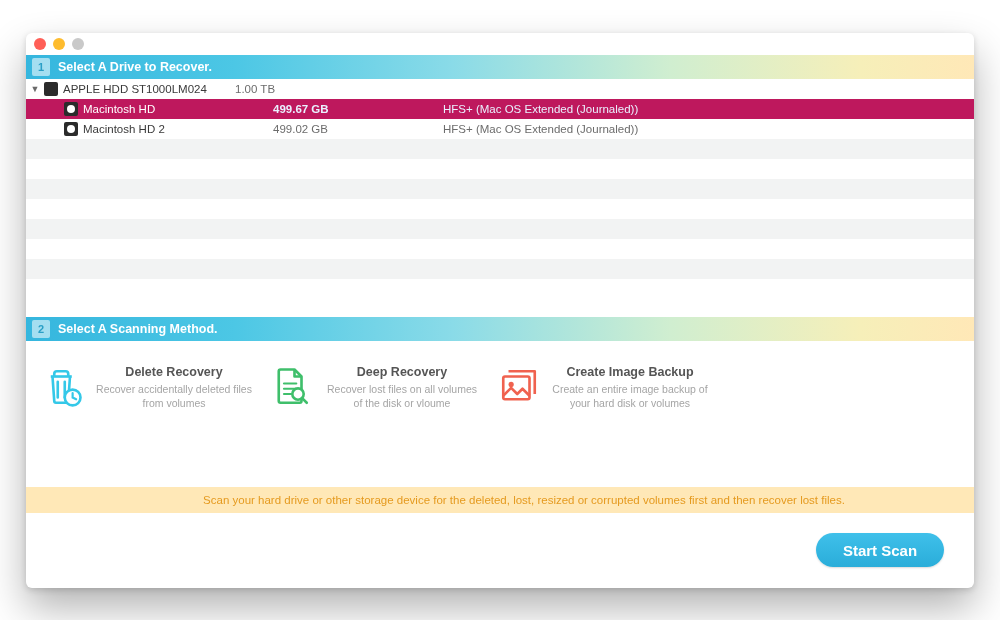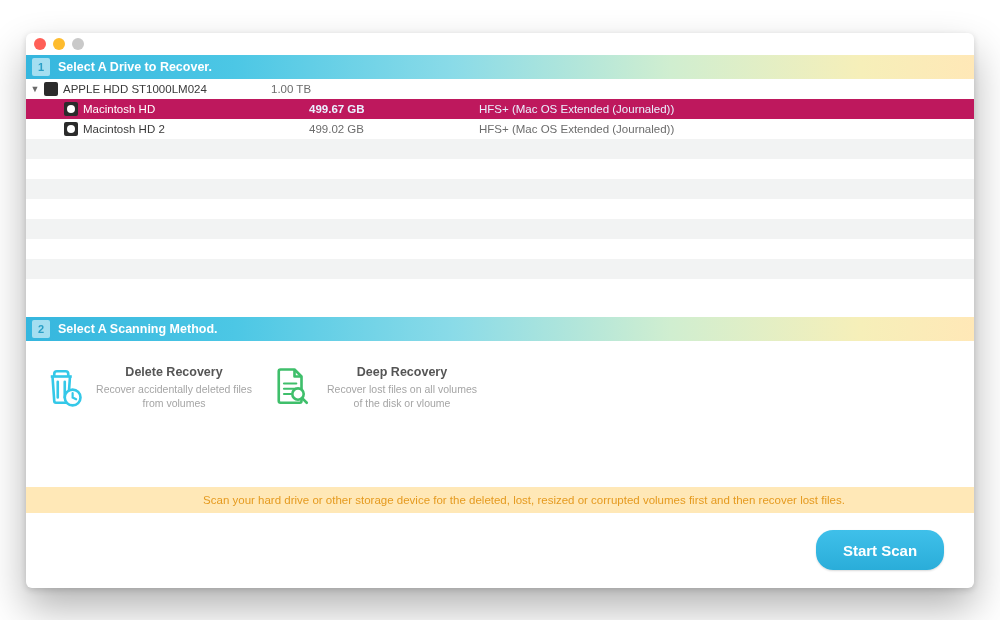--- a/index.html
+++ b/index.html
@@ -43,21 +43,21 @@
   .row { height: 20px; display:flex; align-items:center; font-size: 11.5px; color: #3a3a3a; }
   .row.stripe { background: #f2f3f3; }
   .row.selected { background: #be185d; color: #ffffff; }
   .c-toggle { width: 18px; display:flex; justify-content:center; color: #6a6a6a; font-size: 9px; }
   .row.selected .c-toggle { color: #ffffff; }
   .c-deviceicon { width: 14px; height: 14px; margin-right: 5px; background: #2b2b2b; border-radius: 2px; }
   .c-volicon { width: 14px; height: 14px; margin-right: 5px; background: #2b2b2b; border-radius: 2px; position:relative; }
   .c-volicon::after { content:""; position:absolute; inset:3px 3px 3px 3px; background:#ffffff; border-radius:50%; }
   .c-indent { width: 20px; }
   .c-name { width: 190px; white-space:nowrap; }
-  .c-size { width: 170px; color: #6c6c6c; margin-left: 36px; }
+  .c-size { width: 170px; color: #6c6c6c; }
   .row.selected .c-size { color: #eaf1ff; font-weight: bold; }
   .c-fs   { flex: 1; color: #6c6c6c; }
   .row.selected .c-fs { color: #eaf1ff; }
   .row.device .c-name { width: 172px; }
   .row.device .c-size { color: #6c6c6c; }
 
   .methods {
     display:flex; align-items:flex-start; gap:0; padding: 18px 10px 0 10px;
     height: 92px;
   }
@@ -72,21 +72,21 @@
   .m-desc  { font-size: 10.5px; color: #a5a5a5; line-height: 1.35; }
 
   .hint-bar {
     margin: 54px 0 0 0;
     height: 26px; background: #ffe8b7; display:flex; align-items:center; justify-content:center;
     font-size: 11.5px; color: #e59a1f; font-weight: 500; padding-left: 48px;
   }
 
   .footer { flex:1; display:flex; align-items:center; justify-content:flex-end; padding: 0 30px 0 0; }
   .start-btn {
-    width: 128px; height: 40px; border: none; border-radius: 17px; color:#fff; font-size: 15px; font-weight:600;
+    width: 128px; height: 34px; border: none; border-radius: 17px; color:#fff; font-size: 15px; font-weight:600;
     background: linear-gradient(#3fc0ea, #2aadd9);
     box-shadow: 0 1px 2px rgba(0,0,0,0.15);
   }
 
   .bgpat {
     position:absolute; bottom:0; left:0; right:0; height: 120px; z-index:-1;
     background:
       linear-gradient(135deg, rgba(0,0,0,0.015) 25%, transparent 25%) 0 0/80px 80px,
       linear-gradient(225deg, rgba(0,0,0,0.015) 25%, transparent 25%) 0 0/80px 80px;
   }
@@ -174,20 +174,34 @@
         <circle cx="32" cy="32" r="6.5" fill="#fff" stroke="#3fbf6b" stroke-width="3"></circle>
         <path d="M37 37l5 5" stroke="#3fbf6b" stroke-width="3" stroke-linecap="round"></path>
       </svg>
       <div class="m-text">
         <div class="m-title">Deep Recovery</div>
         <div class="m-desc">Recover lost files on all volumes of the disk or vloume</div>
       </div>
     </div>
 
 
+    <div class="method">
+      <svg class="m-icon" viewBox="0 0 48 48">
+        <g fill="none" stroke="#f0624f" stroke-width="3" stroke-linejoin="round">
+          <rect x="6" y="12" width="30" height="26" rx="2"></rect>
+          <path d="M12 6h30v26"></path>
+          <circle cx="15" cy="21" r="3" fill="#f0624f" stroke="none"></circle>
+          <path d="M6 34l9-9 7 7 6-6 8 8"></path>
+        </g>
+      </svg>
+      <div class="m-text">
+        <div class="m-title">Create Image Backup</div>
+        <div class="m-desc">Create an entire image backup of your hard disk or volumes</div>
+      </div>
+    </div>
 
   </div>
 
   <div class="hint-bar">
     <span>Scan your hard drive or other storage device for the deleted, lost, resized or corrupted volumes first and then recover lost files.</span>
   </div>
 
   <div class="footer">
     <button class="start-btn">Start Scan</button>
   </div>

